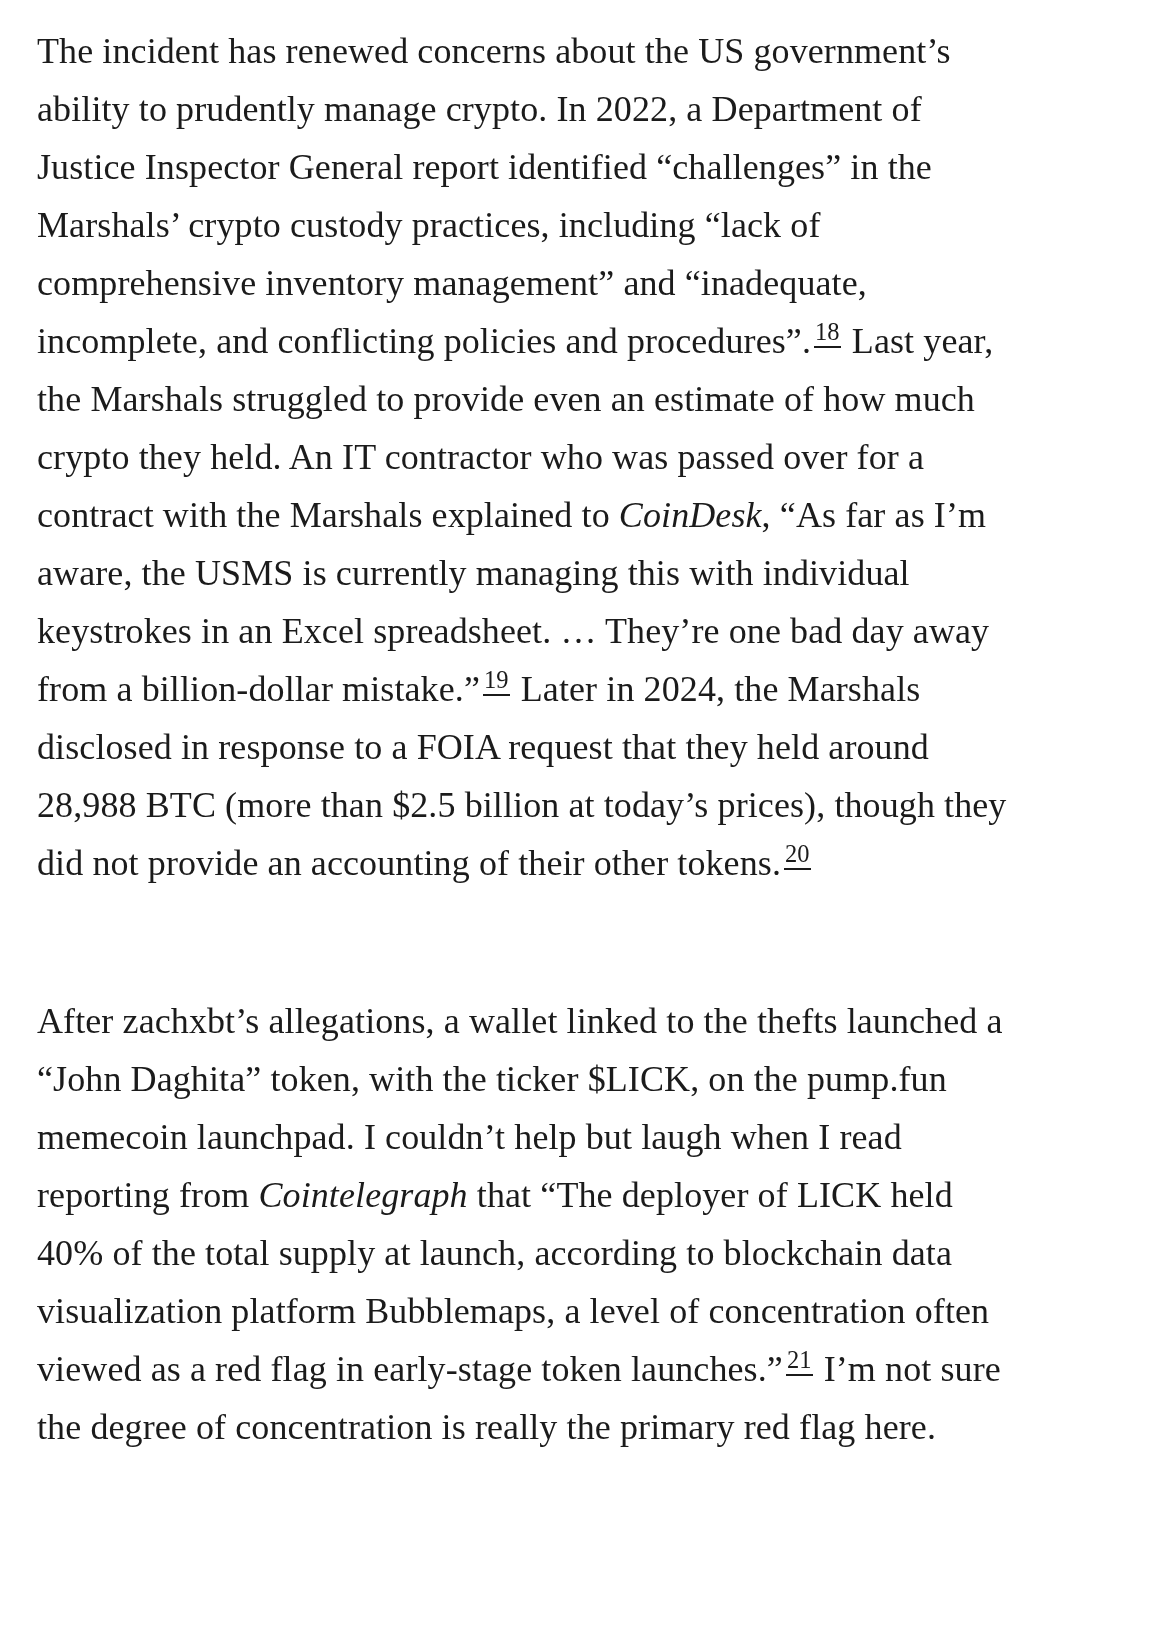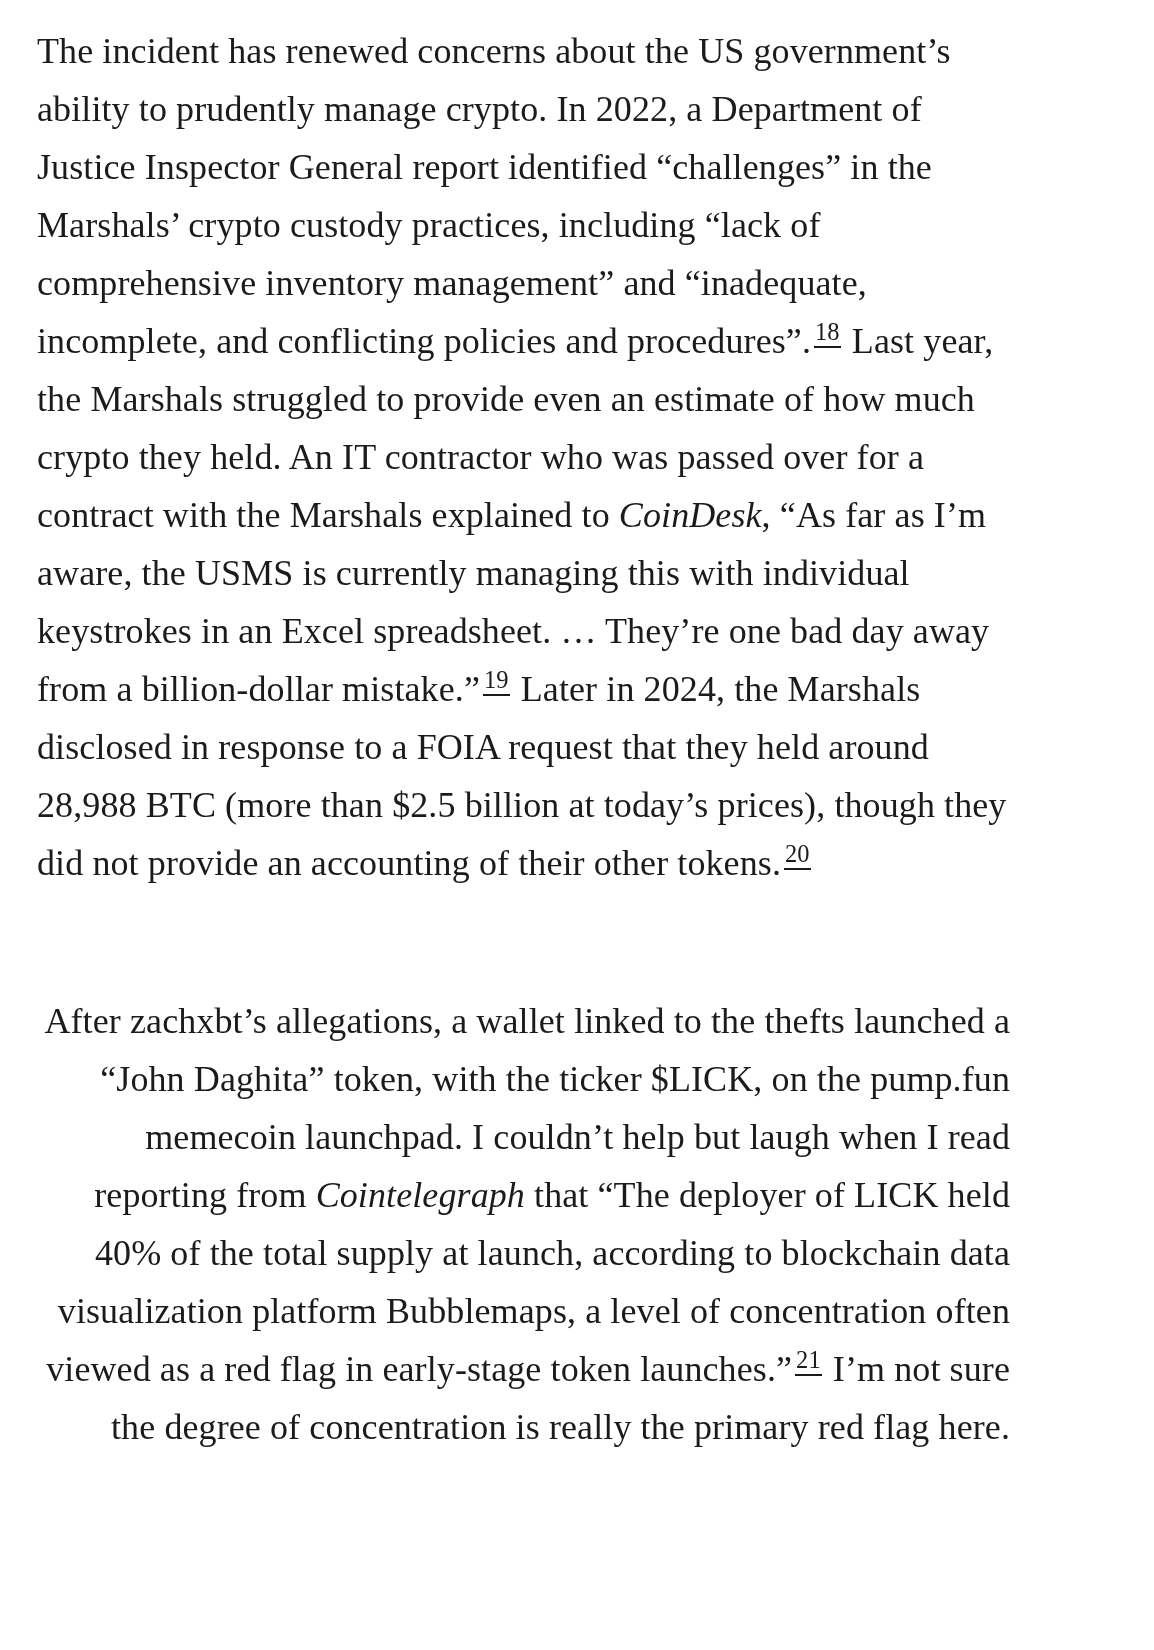--- a/index.html
+++ b/index.html
@@ -20,21 +20,20 @@
     color: #1b1b1b;
   }
   .article p {
     margin: 0;
     font-size: 36px;
     line-height: 58px;
     letter-spacing: 0.1px;
   }
   .article p + p {
     margin-top: 100px;
-    text-align: right;
   }
   .article em {
     font-style: italic;
   }
   .footnote-link {
     display: inline-block;
     position: relative;
     top: -0.52em;
     font-size: 0.68em;
     line-height: 1;

